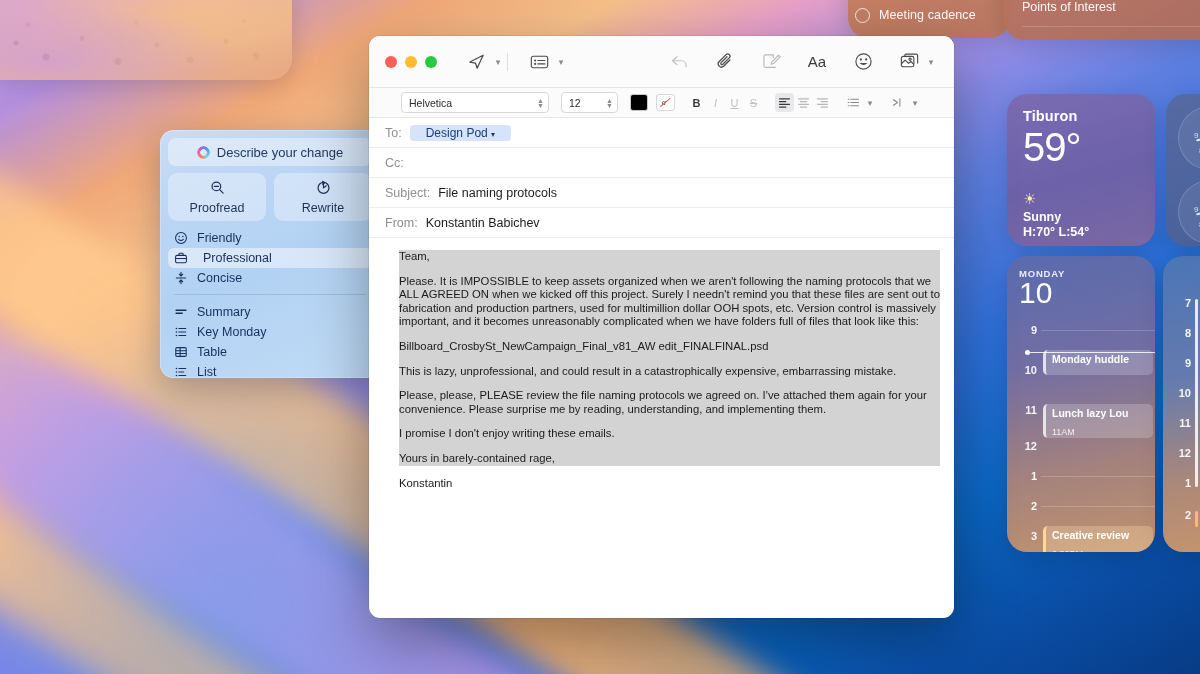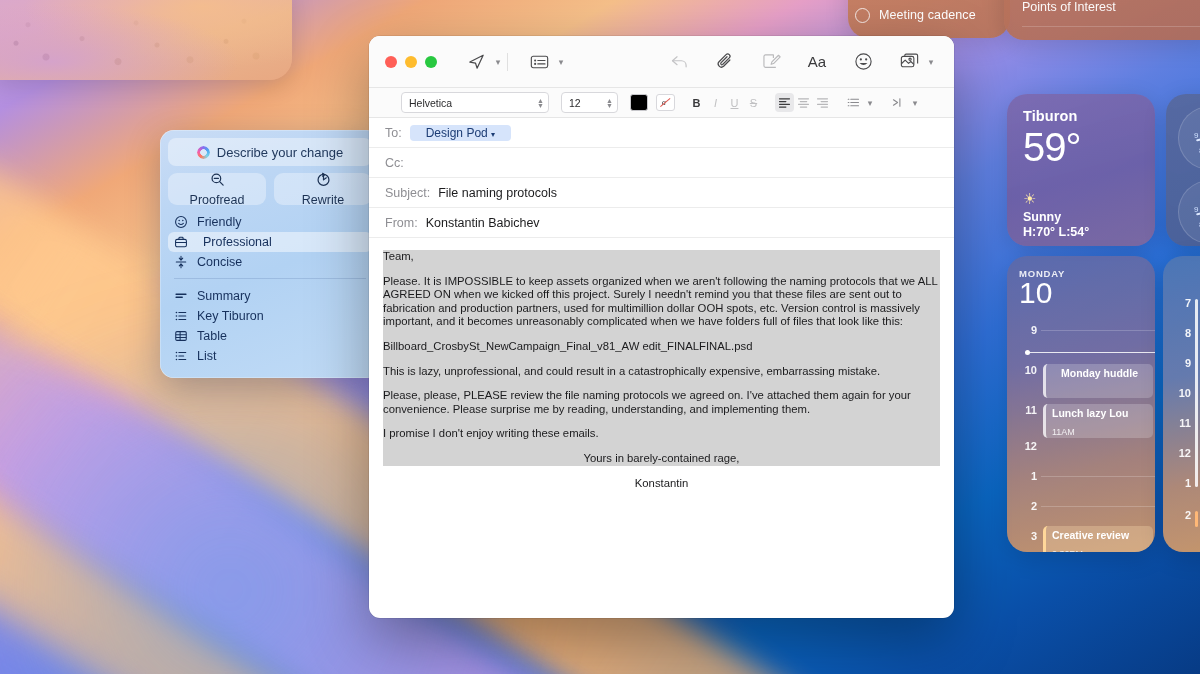--- a/index.html
+++ b/index.html
@@ -123,21 +123,21 @@
     background:linear-gradient(160deg,#c9dcf5 0%,#bcd6f4 25%,#b2d2f3 55%,#c0dbf6 100%);
     box-shadow:0 10px 34px rgba(20,40,90,.3),0 0 0 .5px rgba(255,255,255,.5) inset;}
   .wt-inner{padding:8px;box-sizing:border-box;}
   .wt-describe{height:28px;border-radius:8px;display:flex;align-items:center;justify-content:center;gap:7px;
     background:rgba(255,255,255,.4);color:#223a5e;font-size:13px;}
   .ai-spark{width:13px;height:13px;border-radius:50%;flex:none;
     background:conic-gradient(from 210deg,#ff7a59,#f05fb0,#8a6cf0,#4aa8f0,#7fd4e8,#ff7a59);
     -webkit-mask:radial-gradient(circle,transparent 34%,#000 36%);
             mask:radial-gradient(circle,transparent 34%,#000 36%);}
   .wt-pair{display:flex;gap:8px;margin-top:7px;}
-  .wt-btn{flex:1;height:32px;border-radius:9px;background:rgba(255,255,255,.34);
+  .wt-btn{flex:1;height:48px;border-radius:9px;background:rgba(255,255,255,.34);
     display:flex;flex-direction:column;align-items:center;justify-content:center;gap:3px;
     color:#1d3355;font-size:12.5px;}
   .wt-list{margin-top:7px;}
   .wt-item{display:flex;align-items:center;gap:9px;height:20px;padding:0 6px;border-radius:6px;
     color:#16305c;font-size:12.5px;}
   .wt-item.sel{background:rgba(255,255,255,.48);gap:15px;}
   .wt-ico{width:14px;height:14px;flex:none;display:flex;align-items:center;justify-content:center;}
   .wt-sep{height:1px;background:rgba(40,70,130,.16);margin:6px 6px 5px 6px;}
 
   
@@ -164,25 +164,25 @@
     display:flex;align-items:center;justify-content:center;position:relative;}
   .fb-btn{width:19px;height:19px;display:flex;align-items:center;justify-content:center;
     font-size:11px;color:#3a3a3c;border-radius:4px;}
   .fb-gap{width:12px;}
   .fb-btn.on{background:#e8e8ea;}
   .hdr-row{height:30px;display:flex;align-items:center;padding:0 16px;box-sizing:border-box;
     border-bottom:.5px solid #ececec;font-size:12.5px;}
   .hdr-lbl{color:#8e8e93;margin-right:8px;}
   .hdr-val{color:#1c1c1e;}
   .token{background:#d6e4fb;border-radius:4px;padding:1px 16px;color:#1c3c74;font-size:12px;}
-  .body{padding:12px 14px 0 14px;}
+  .body{padding:12px 14px 0 14px;margin-left:16px;}
   .sel-block{background:#d3d3d3;}
   .para{font-size:11.3px;line-height:13.6px;color:#1b1b1d;margin:0 0 11px 0;
     font-family:"Liberation Sans","DejaVu Sans",sans-serif;}
-  .para:last-child{margin-bottom:0;text-align:center;}
+  .para:last-child{margin-bottom:0;}
 </style>
 </head>
 <body>
 
 <div id="wallpaper">
   <div class="wp-base"></div>
   <div class="band b1"></div>
   <div class="band b2"></div>
   <div class="band b3"></div>
   <div class="band b4"></div>
@@ -236,21 +236,21 @@
 
 <div class="widget" id="calendar-widget">
   <div class="cal-day">MONDAY</div>
   <div class="cal-date">10</div>
   <div class="cal-grid">
     <div class="hlabel" style="top:2px;">9</div>
     <div class="hr" style="top:8px;"></div>
     <div class="nowdot" style="top:28px;"></div>
     <div class="nowline" style="top:30px;"></div>
     <div class="hlabel" style="top:42px;">10</div>
-    <div class="evt" style="top:42px;height:34px;text-align:center;">
+    <div class="evt" style="top:28px;height:25px;">
       <div class="evt-t">Monday huddle</div>
     </div>
     <div class="hlabel" style="top:82px;">11</div>
     <div class="evt" style="top:82px;height:34px;">
       <div class="evt-t">Lunch lazy Lou</div>
       <div class="evt-s">11AM</div>
     </div>
     <div class="hlabel" style="top:118px;">12</div>
     <div class="hlabel" style="top:148px;">1</div>
     <div class="hr" style="top:154px;"></div>
@@ -363,21 +363,21 @@
         <span class="wt-ico">
           <svg width="14" height="14" viewBox="0 0 16 16" stroke="#16305c" stroke-width="1.3" stroke-linecap="round">
             <circle cx="2.8" cy="4" r=".95" fill="#16305c" stroke="none"></circle>
               <line x1="5.6" y1="4" x2="13.4" y2="4"></line>
             <circle cx="2.8" cy="8" r=".95" fill="#16305c" stroke="none"></circle>
               <line x1="5.6" y1="8" x2="13.4" y2="8"></line>
             <circle cx="2.8" cy="12" r=".95" fill="#16305c" stroke="none"></circle>
               <line x1="5.6" y1="12" x2="13.4" y2="12"></line>
           </svg>
         </span>
-        <span>Key Tiburon</span>
+        <span>Key Monday</span>
       </div>
       <div class="wt-item">
         <span class="wt-ico">
           <svg width="14" height="14" viewBox="0 0 16 16" fill="none" stroke="#16305c" stroke-width="1.2">
             <rect x="2" y="3" width="12" height="10" rx="1.4"></rect>
             <line x1="2" y1="6.6" x2="14" y2="6.6"></line>
               <line x1="2" y1="9.8" x2="14" y2="9.8"></line>
             <line x1="7" y1="3" x2="7" y2="13"></line>
           </svg>
         </span>

